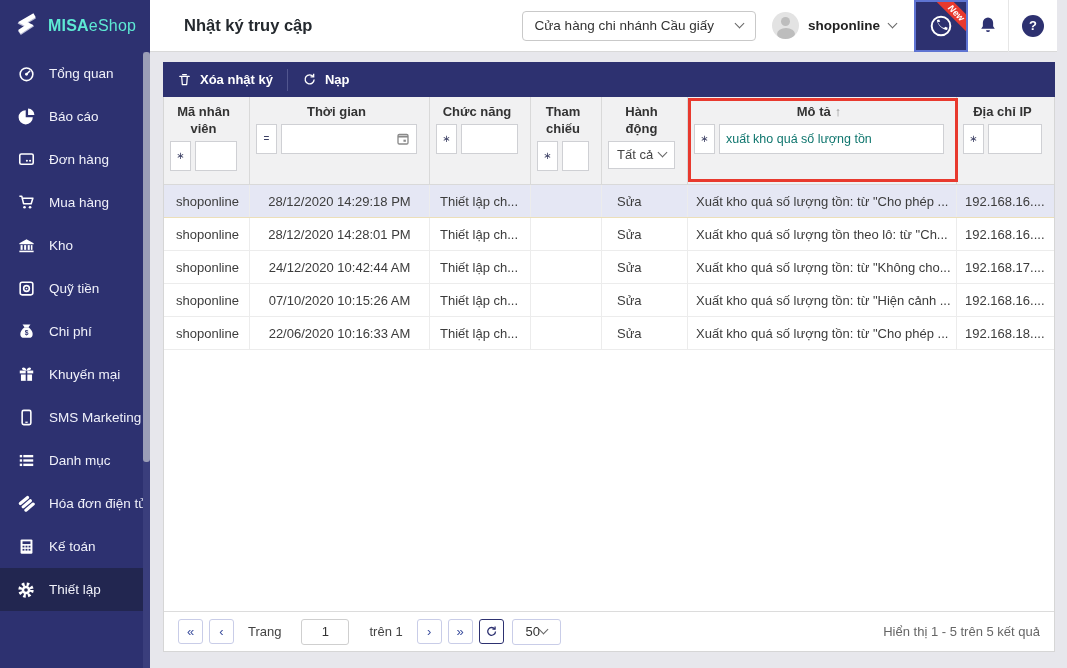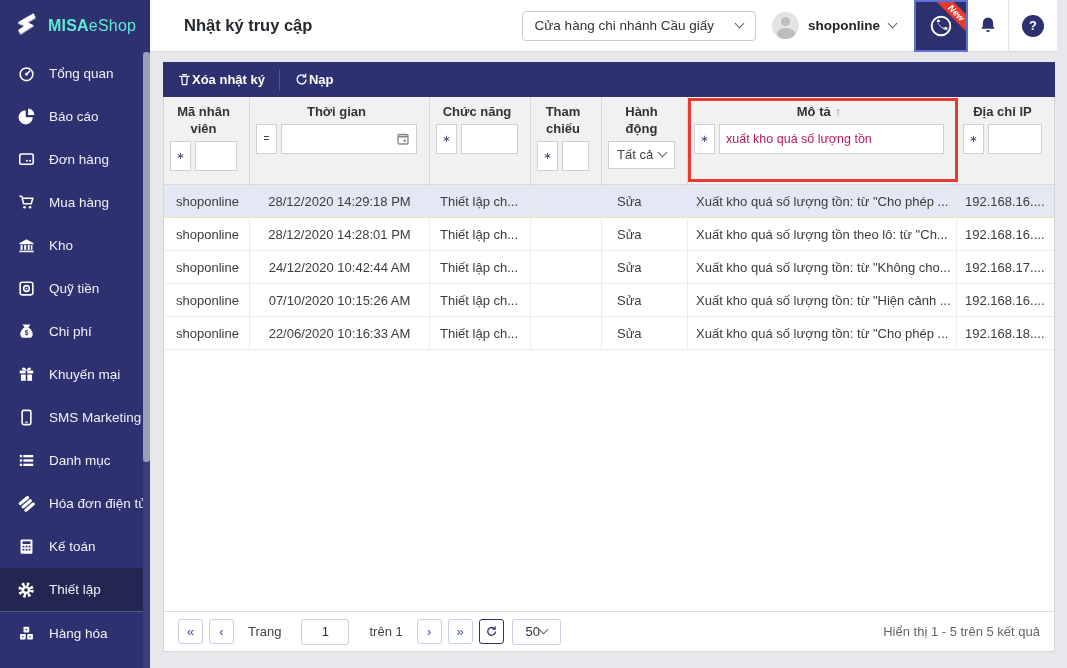--- a/index.html
+++ b/index.html
@@ -33,35 +33,35 @@
   .uname { font-size:13.5px; font-weight:700; color:#222; }
   .phone-tile { width:54px; height:52px; background:#2d3170; border:2px solid #5f74d2; position:relative; overflow:hidden; display:flex; align-items:center; justify-content:center; cursor:pointer; }
   .ribbon { position:absolute; top:5px; right:-14px; transform:rotate(45deg); background:#e8392e; color:#fff; font-size:9px; font-weight:700; padding:1px 14px; font-style:italic; }
   .icon-cell { width:40px; height:52px; display:flex; align-items:center; justify-content:center; cursor:pointer; }
   .vdiv { width:1px; height:52px; background:#e6e6e6; }
   .help-circle { width:22px; height:22px; border-radius:50%; background:#2d3170; color:#fff; font-size:13px; font-weight:700; display:flex; align-items:center; justify-content:center; }
 
   
   .content { position:absolute; left:163px; top:62px; width:892px; height:590px; display:flex; flex-direction:column; }
   .toolbar { height:35px; background:#2d3170; display:flex; align-items:center; padding-left:14px; gap:14px; }
-  .tbtn { display:flex; align-items:center; color:#fff; font-size:13px; font-weight:600; cursor:pointer; }
+  .tbtn { display:flex; align-items:center; gap:8px; color:#fff; font-size:13px; font-weight:600; cursor:pointer; }
   .tb-sep { width:1px; height:22px; background:#52568f; }
 
   .grid { flex:1; background:#fff; border:1px solid #d6d6d6; border-top:none; position:relative; display:flex; flex-direction:column; }
   .thead { display:grid; grid-template-columns:86px 180px 101px 71px 86px 269px 97px; background:#f1f1f2; height:88px; border-bottom:1px solid #d9d9d9; }
   .hcell { border-right:1px solid #d9d9d9; padding:7px 12px 0 6px; display:flex; flex-direction:column; align-items:center; }
   .hcell:last-child { border-right:none; }
   .hlabel { font-size:13px; font-weight:700; color:#333; text-align:center; line-height:1.3; cursor:pointer; }
   .hcell.c0 .hlabel { max-width:66px; }
   .hcell.c3 .hlabel { max-width:52px; }
   .hcell.c4 .hlabel { max-width:48px; }
   .sort-arrow { color:#8a8a8a; font-weight:400; font-size:13px; margin-left:4px; }
   .hfilter { display:flex; gap:4px; width:100%; margin-top:3px; }
   .fop { width:21px; height:30px; background:#fff; border:1px solid #cfd0d4; display:flex; align-items:center; justify-content:center; font-size:10px; color:#3b3f63; cursor:pointer; flex:0 0 21px; }
-  .fin { flex:1; min-width:0; height:30px; border:1px solid #cfd0d4; font-size:12.5px; padding:0 6px; color:#be185d; font-family:"Liberation Sans",sans-serif; outline:none; }
+  .fin { flex:1; min-width:0; height:30px; border:1px solid #cfd0d4; font-size:12.5px; padding:0 6px; color:#0f766e; font-family:"Liberation Sans",sans-serif; outline:none; }
   .date-wrap { flex:1; min-width:0; height:30px; border:1px solid #cfd0d4; background:#fff; display:flex; align-items:center; }
   .date-wrap input { border:none; flex:1; min-width:0; height:100%; outline:none; padding:0 4px; }
   .date-wrap svg { margin-right:5px; }
   .fselect { width:100%; height:28px; margin-top:3px; border:1px solid #cfd0d4; background:#fff; display:flex; align-items:center; justify-content:space-between; padding:0 8px; font-size:13px; color:#444; cursor:pointer; }
 
   .annotation-box { position:absolute; left:524px; top:1px; width:270px; height:84px; border:3px solid #e8392e; z-index:6; pointer-events:none; }
 
   .tbody { }
   .trow { display:grid; grid-template-columns:86px 180px 101px 71px 86px 269px 97px; height:33px; border-bottom:1px solid #ececec; background:#fff; cursor:pointer; }
   .trow.selected { background:#e5e7f4; border-bottom:1px solid #ecdfb9; }
@@ -231,33 +231,20 @@
     </div>
     <div class="mitem active">
       <span class="micon">
           <svg width="20" height="20" viewBox="0 0 24 24">
             <circle cx="12" cy="12" r="7" fill="none" stroke="#fff" stroke-width="4.4" stroke-dasharray="2.9 2.6"></circle>
             <circle cx="12" cy="12" r="5.2" fill="#fff"></circle>
             <circle cx="12" cy="12" r="2.2" fill="#222650"></circle>
           </svg>
         </span>
       <span class="lbl">Thiết lập</span>
-    </div>
-    <div class="mitem sep">
-      <span class="micon">
-          <svg width="19" height="19" viewBox="0 0 24 24" fill="#fff">
-            <rect x="8.2" y="3.5" width="7.2" height="7.2" rx="1"></rect>
-            <rect x="3.8" y="12.5" width="7.2" height="7.2" rx="1"></rect>
-            <rect x="12.9" y="12.5" width="7.2" height="7.2" rx="1"></rect>
-            <circle cx="11.8" cy="7.1" r="1" fill="#2d3170"></circle>
-            <circle cx="7.4" cy="16.1" r="1" fill="#2d3170"></circle>
-            <circle cx="16.5" cy="16.1" r="1" fill="#2d3170"></circle>
-          </svg>
-        </span>
-      <span class="lbl">Hàng hóa</span>
     </div>
   </div>
   <div class="sb-scroll">
       <div class="sb-thumb"></div>
     </div>
 </div>
 
 <div class="topbar">
   <div class="page-title">Nhật ký truy cập</div>
   <div class="tb-right">

